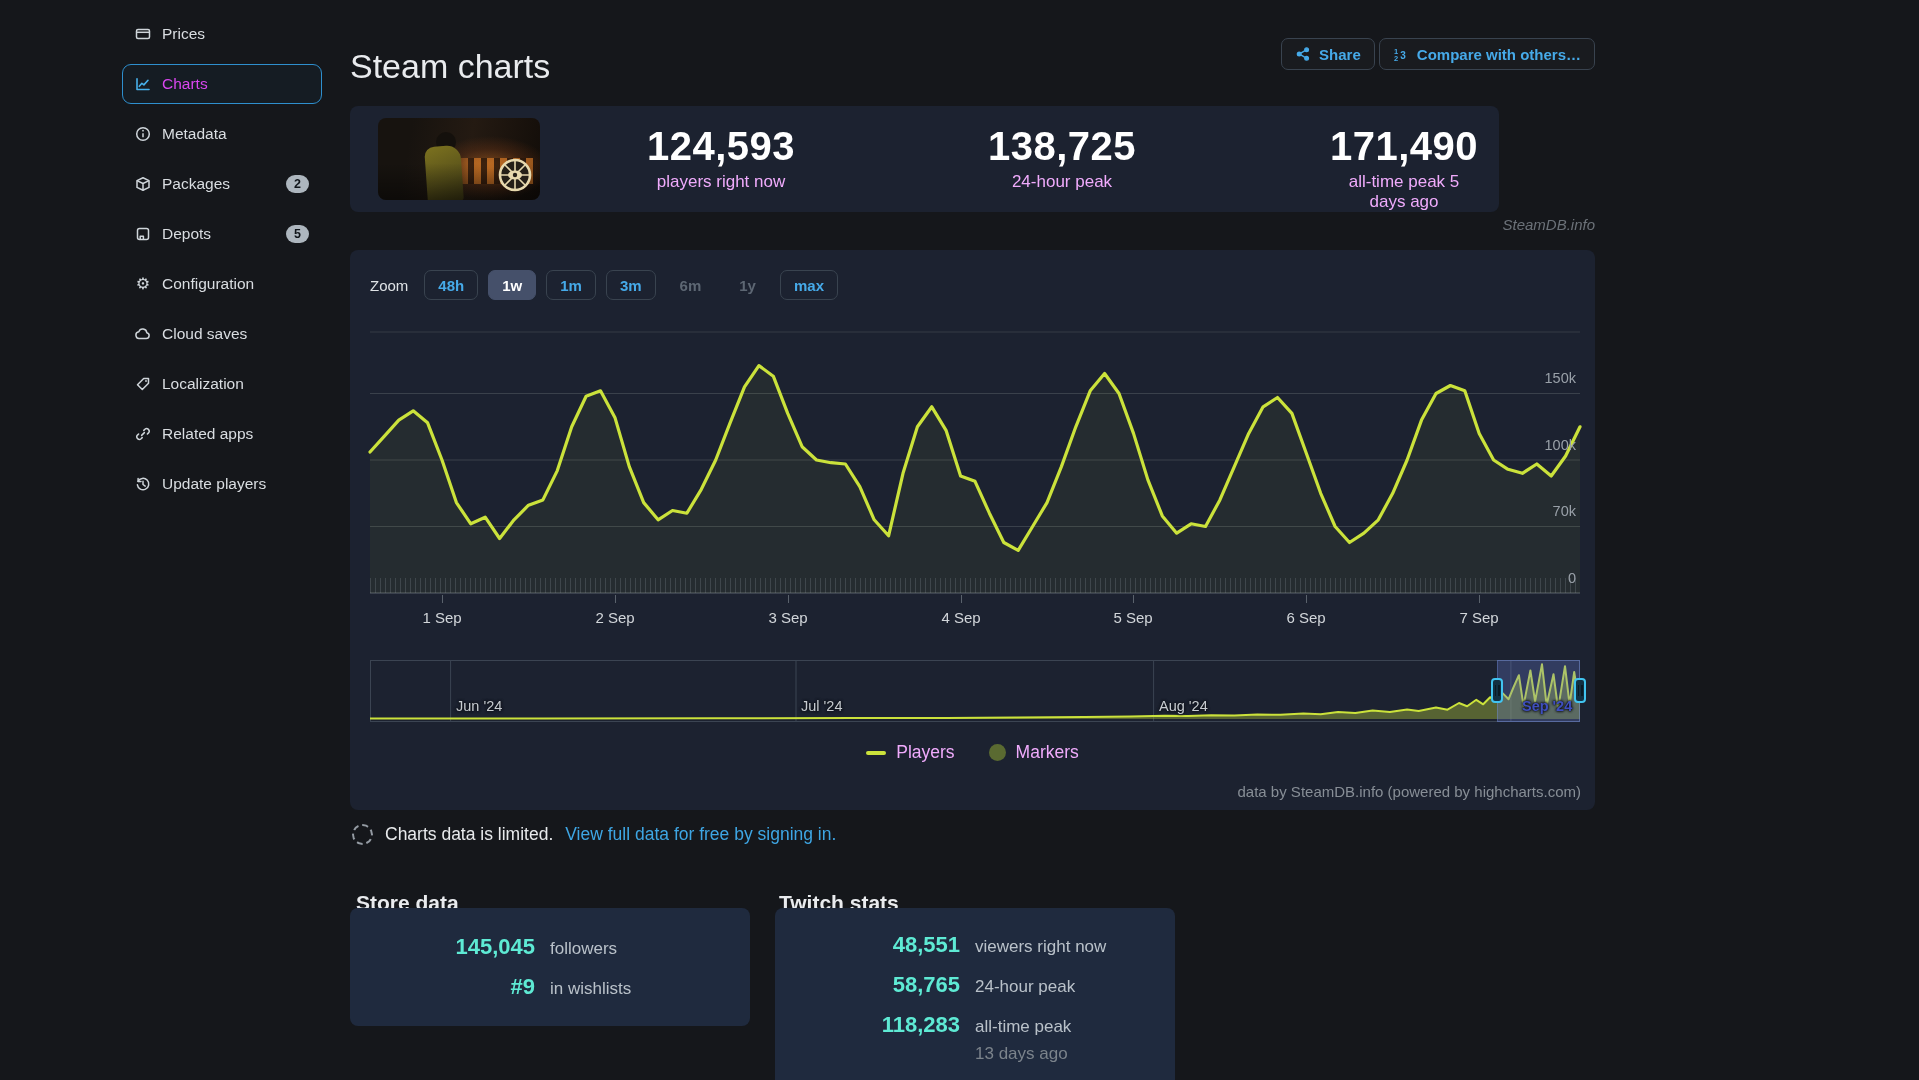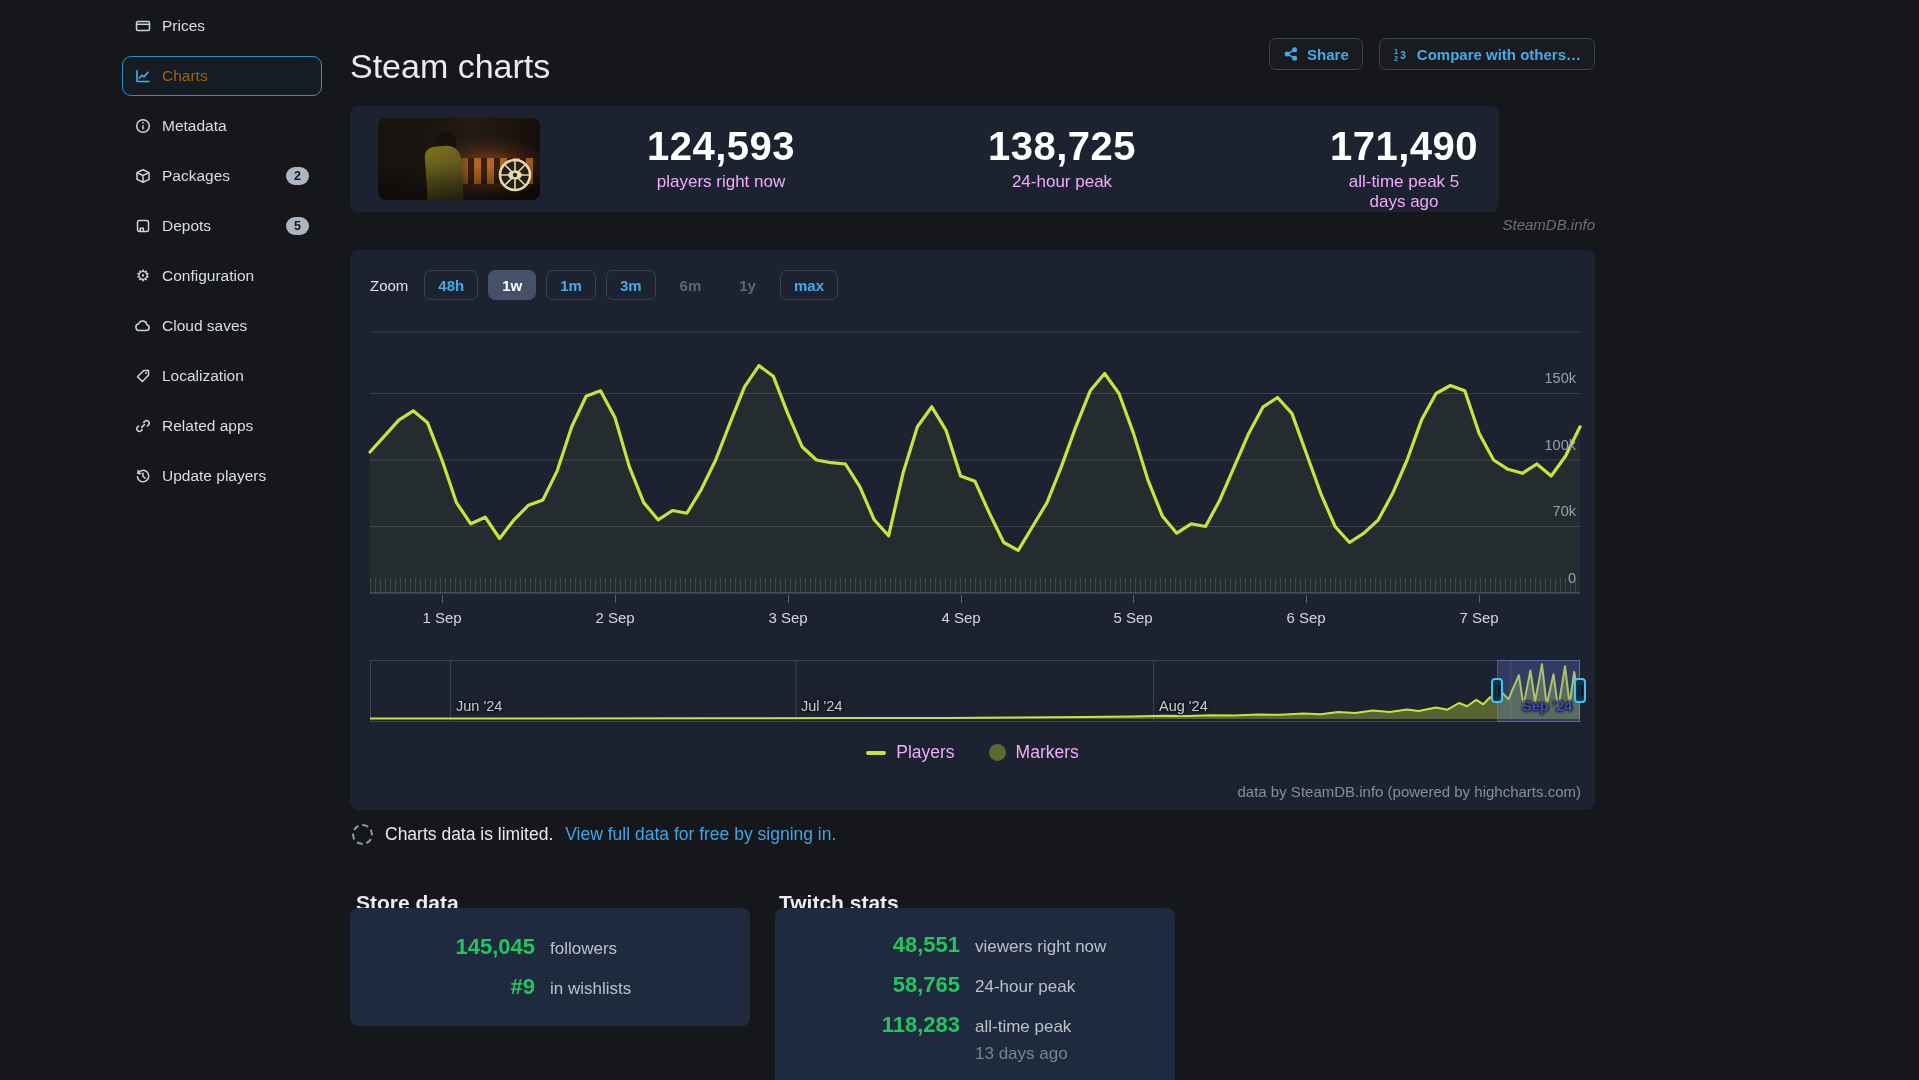--- a/index.html
+++ b/index.html
@@ -3,37 +3,37 @@
 <meta charset="utf-8">
 <style>
   html,body{margin:0;padding:0;}
   body{
     width:1919px;height:1080px;overflow:hidden;position:relative;
     background:#15171b;color:#dfe3e6;
     font-family:"Liberation Sans","DejaVu Sans",sans-serif;
     -webkit-font-smoothing:antialiased;
   }
   
-  .sidebar{position:absolute;left:0;top:0;width:340px;padding-top:6px;}
+  .sidebar{position:absolute;left:0;top:0;width:340px;padding-top:14px;}
   .side-item{
     display:flex;align-items:center;gap:11px;
     width:200px;height:40px;margin:0 0 10px 122px;
     padding:0 12px;box-sizing:border-box;border-radius:9px;
     font-size:15.5px;color:#d9dde1;cursor:pointer;border:1px solid transparent;
   }
-  .side-item.active{border-color:#2e8fce;color:#a16207;background:rgba(42,124,176,0.06);}
+  .side-item.active{border-color:#2e8fce;color:#d946ef;background:rgba(42,124,176,0.06);}
   .icn{flex:0 0 16px;width:16px;height:16px;}
   .gear-glyph{flex:0 0 16px;width:16px;font-size:16px;line-height:16px;color:#cfd5da;text-align:center;}
   .badge{
     margin-left:auto;background:#adb6be;color:#10151a;font-size:12.5px;font-weight:bold;
     padding:2px 8px;border-radius:10px;line-height:14px;
   }
   
   .page-title{position:absolute;left:350px;top:24px;font-size:34px;font-weight:500;color:#e9ebee;}
-  .hdr-buttons{position:absolute;top:38px;right:324px;display:flex;gap:16px;}
+  .hdr-buttons{position:absolute;top:38px;right:324px;display:flex;gap:4px;}
   .hdr-btn{
     display:flex;align-items:center;gap:8px;height:32px;padding:0 13px;
     border:1px solid #39434f;border-radius:7px;background:rgba(255,255,255,0.02);
     color:#46aae9;font-size:15px;font-weight:bold;cursor:pointer;
   }
   
   .panel{position:absolute;background:#1c2230;border-radius:8px;}
   .stats-panel{left:350px;top:106px;width:1149px;height:106px;}
   .thumb{
     position:absolute;left:28px;top:12px;width:162px;height:82px;border-radius:8px;overflow:hidden;
@@ -92,21 +92,21 @@
   .dashed-circle{width:21px;height:21px;border:2px dashed #949ba3;border-radius:50%;box-sizing:border-box;}
   .notice-text{color:#e8eaec;}
   .notice-link{color:#3ea6e4;cursor:pointer;text-decoration:none;}
   
   .section-heading{position:absolute;font-size:21px;color:#e9ebee;}
   .store-heading{left:356px;top:874px;}
   .twitch-heading{left:779px;top:874px;}
   .store-panel{left:350px;top:908px;width:400px;height:118px;background:#1f2a3e;}
   .twitch-panel{left:775px;top:908px;width:400px;height:190px;background:#1f2a3e;}
   .stat-row{position:absolute;left:0;display:flex;align-items:baseline;}
-  .stat-row .val{width:185px;text-align:right;font-size:22px;font-weight:bold;color:#22c55e;}
+  .stat-row .val{width:185px;text-align:right;font-size:22px;font-weight:bold;color:#5eead4;}
   .stat-row .lab{margin-left:15px;font-size:17px;color:#b9c1c9;}
   .sub-note{position:absolute;left:200px;font-size:17px;color:#7b838b;}
 </style>
 </head>
 <body>
 
 <nav class="sidebar">
   <div class="side-item">
     <svg class="icn" viewBox="0 0 16 16" fill="none" stroke="#cfd5da" stroke-width="1.5">
         <rect x="1.5" y="3.5" width="13" height="9" rx="1.5"></rect>

